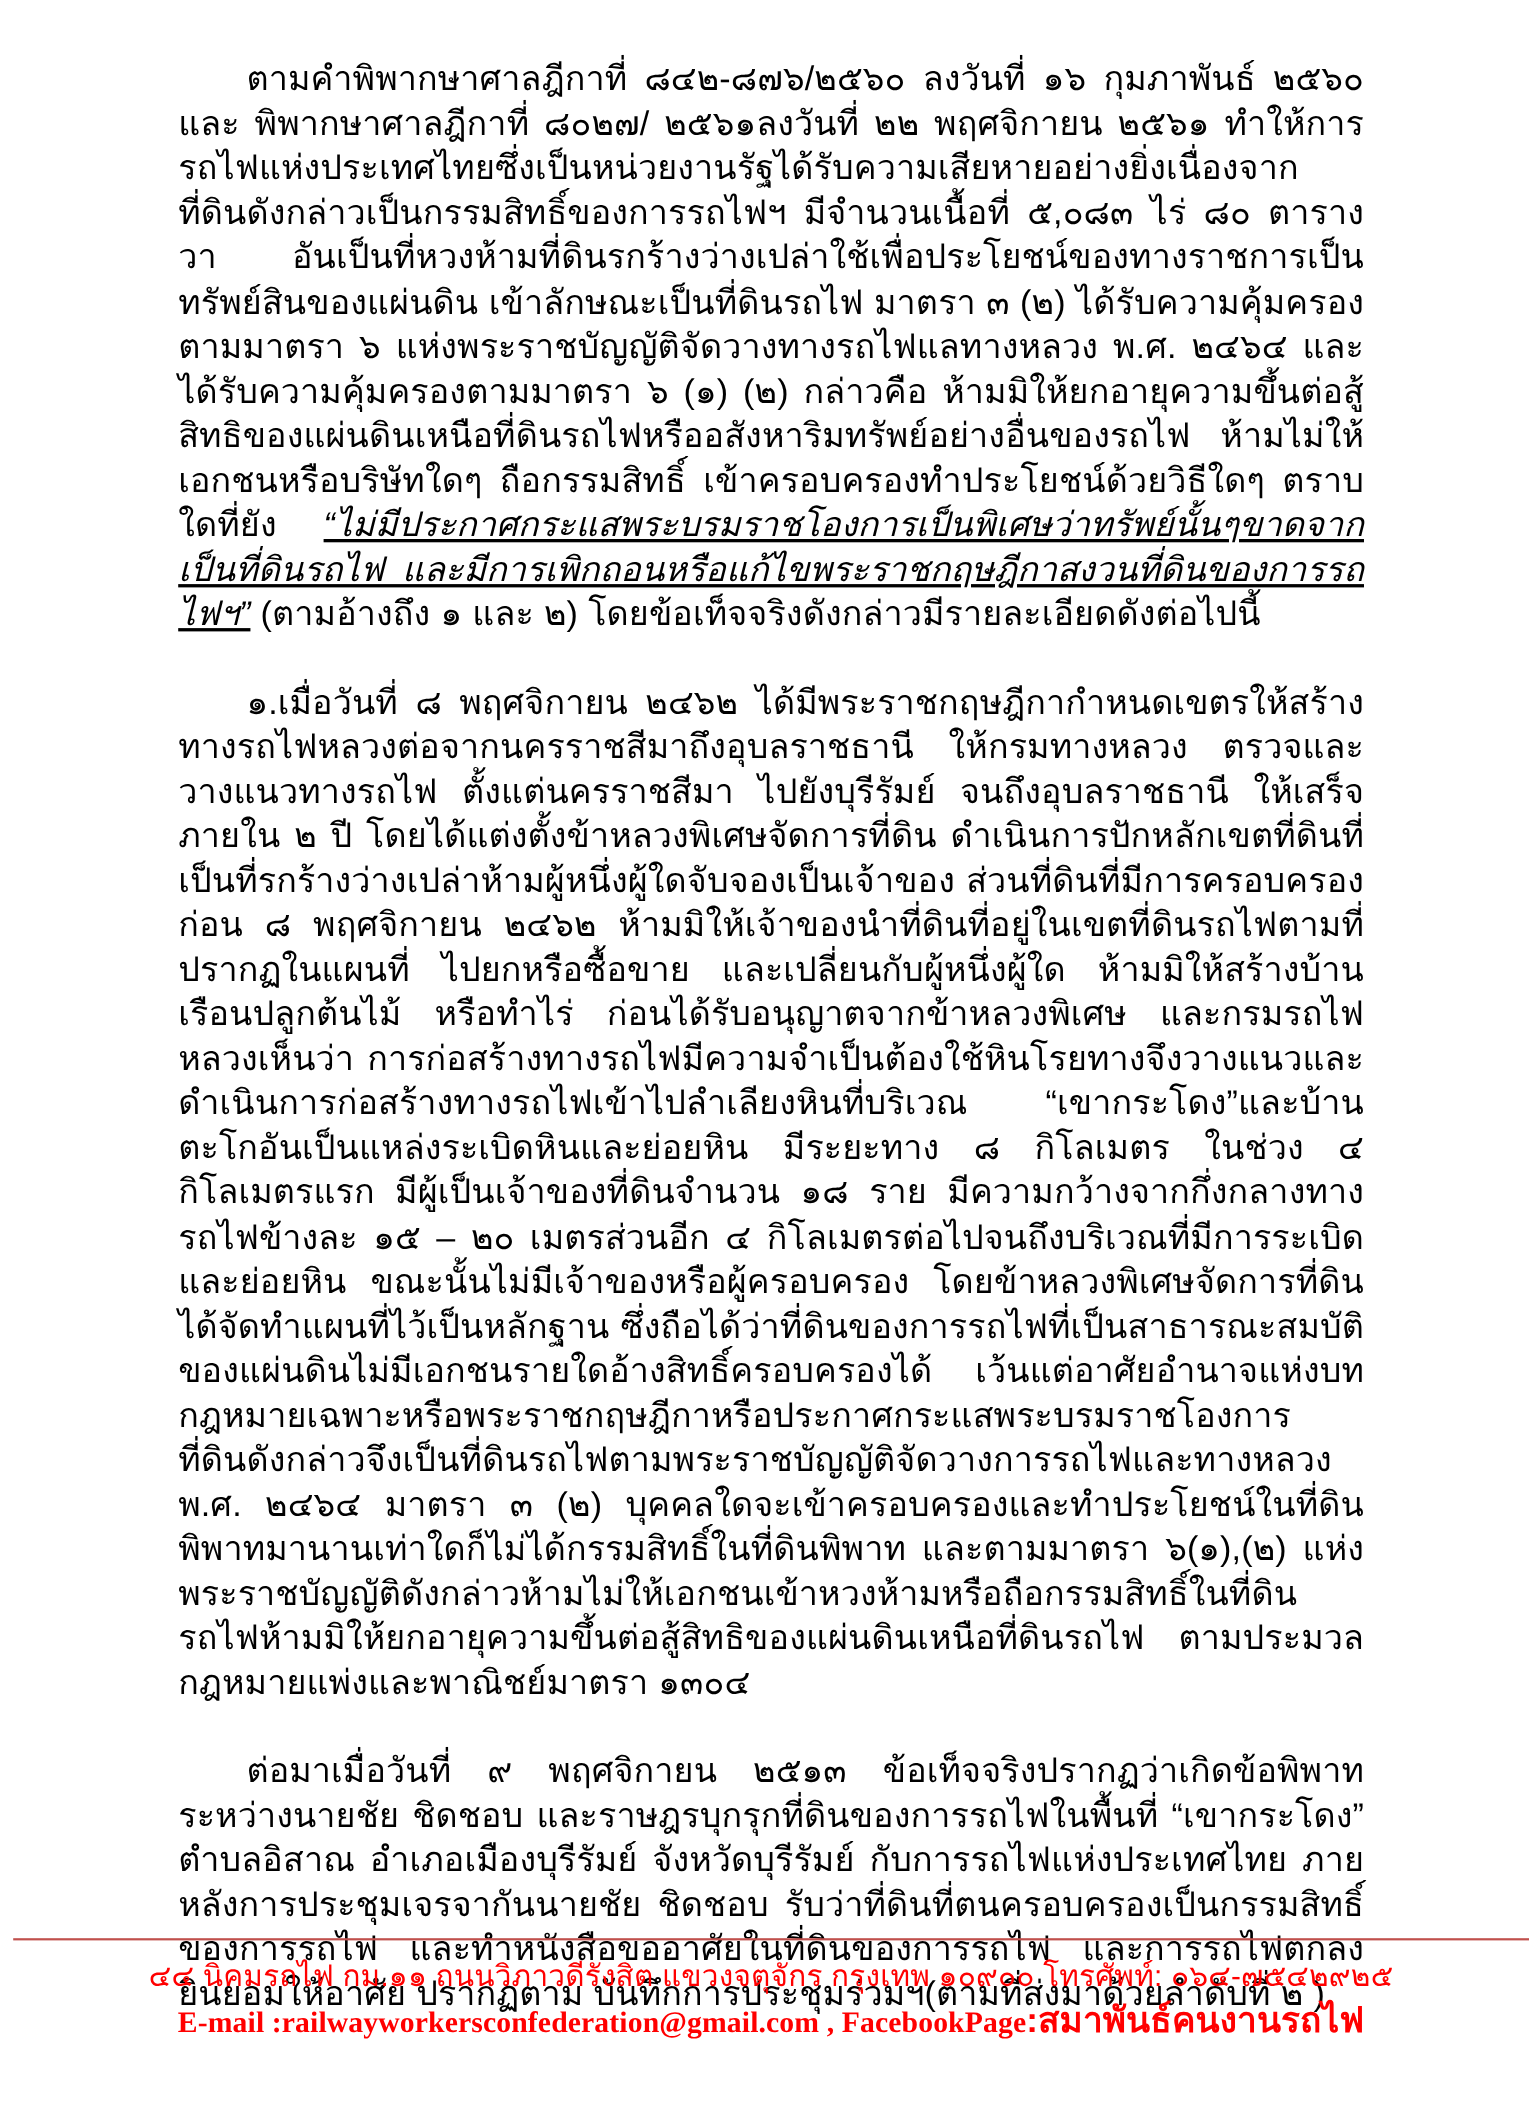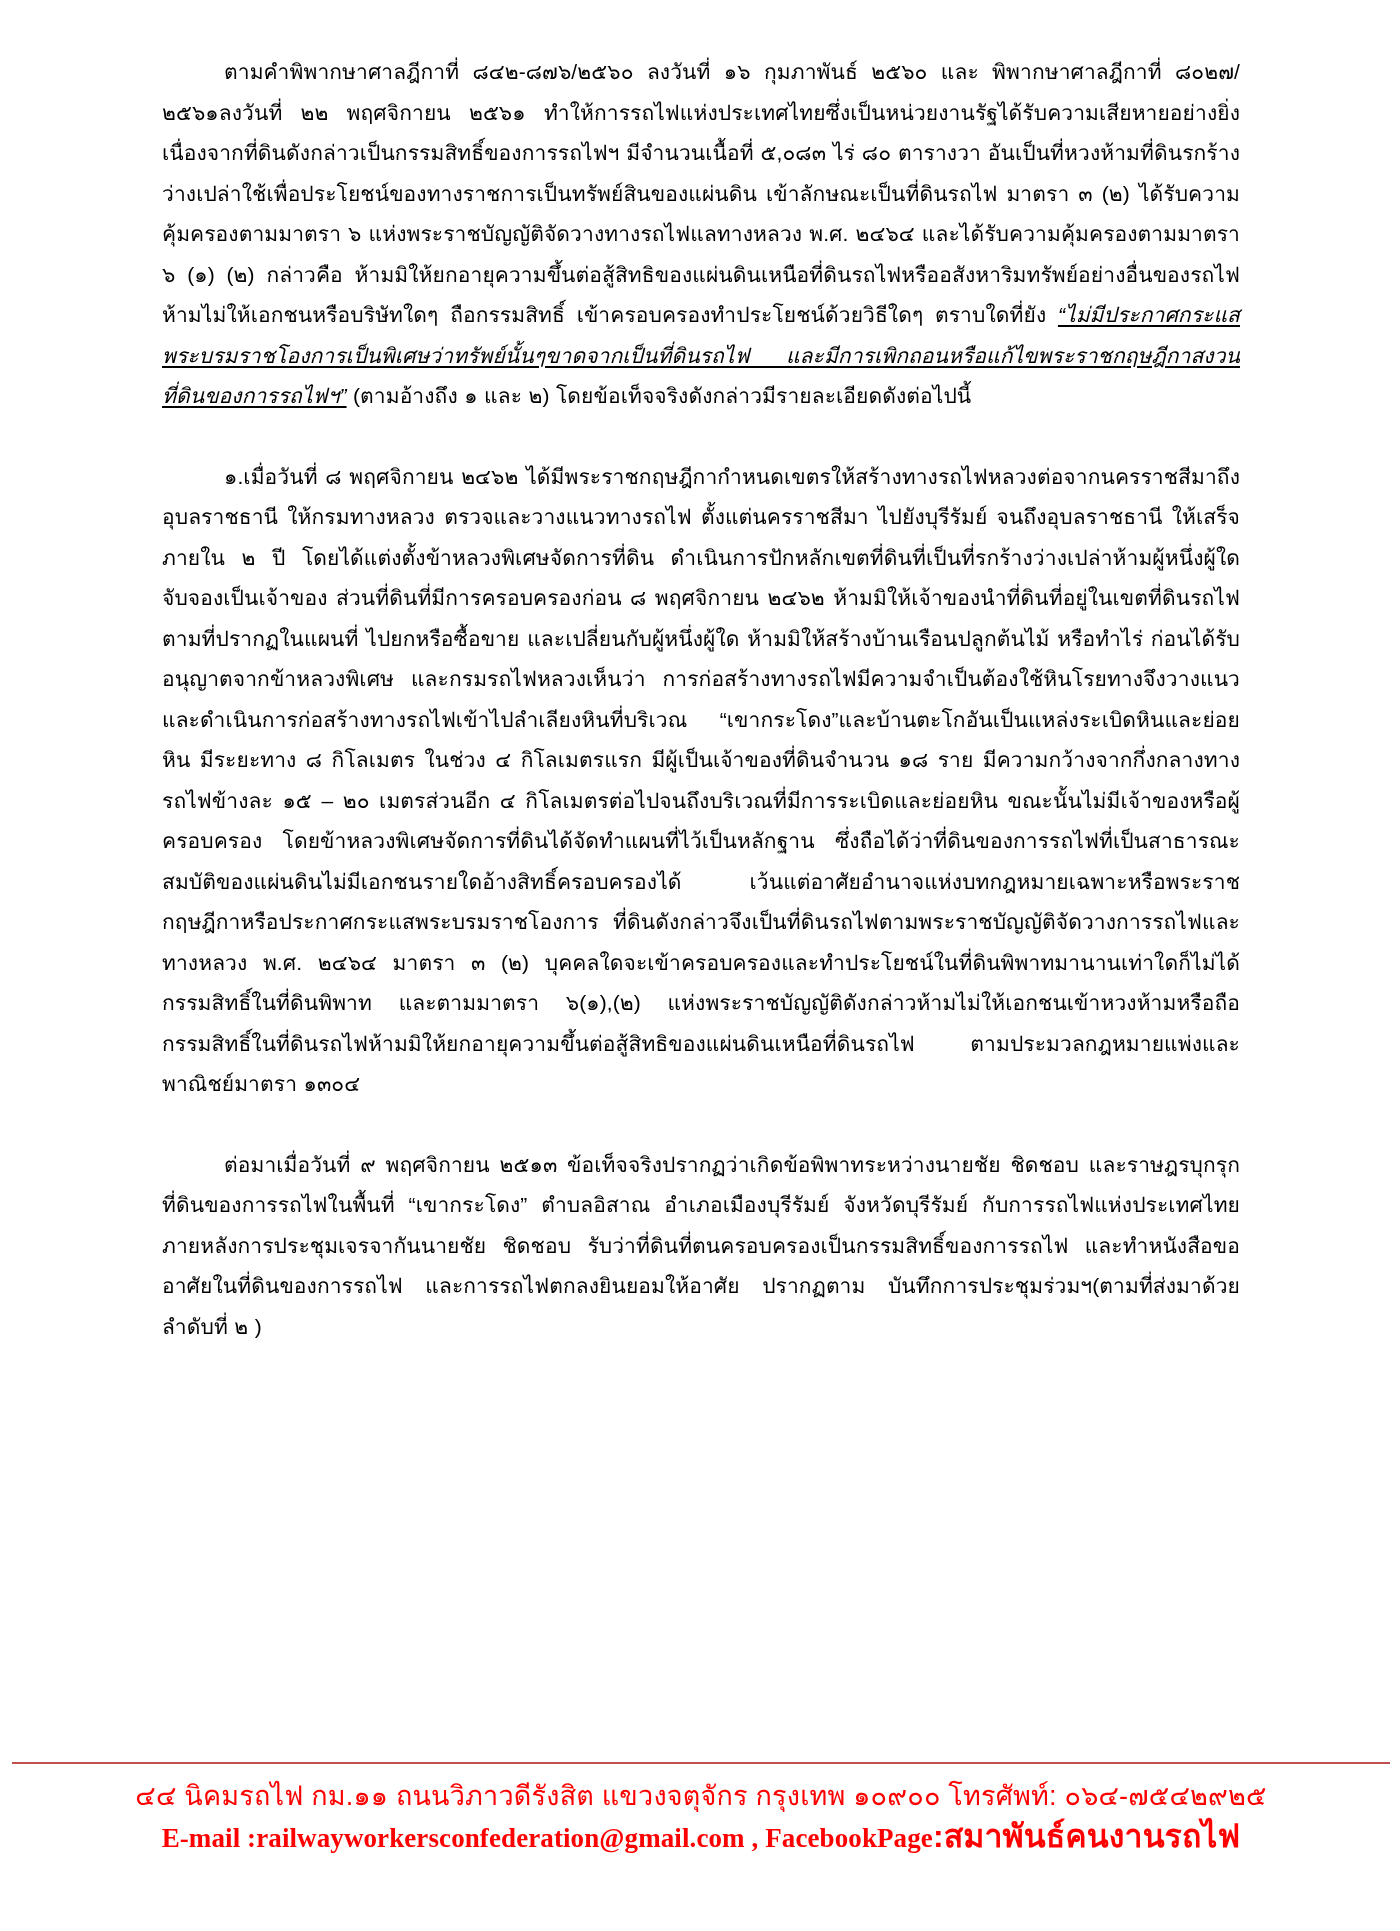--- a/index.html
+++ b/index.html
@@ -25,21 +25,21 @@
 
   .content {
     position: absolute;
     left: 162px;
     top: 52px;
     width: 1078px;
   }
 
   p.para {
     margin: 0 0 0 0;
-    font-size: 21px;
+    font-size: 31px;
     line-height: 40.5px;
     text-align: justify;
     text-justify: inter-word;
     text-indent: 0;
     word-spacing: 0.5px;
     letter-spacing: 0.1px;
     color: #000000;
   }
 
   .indent {

